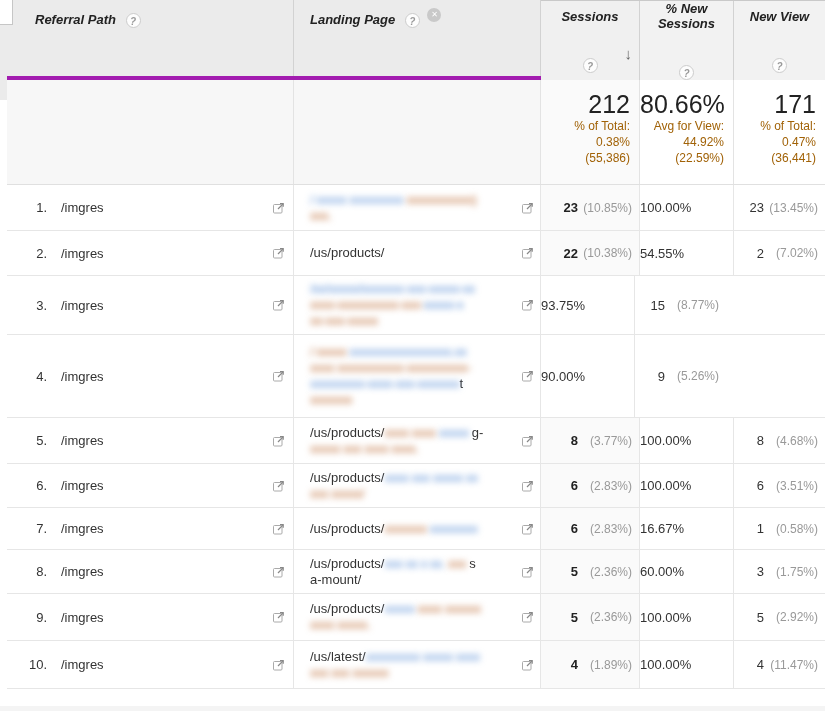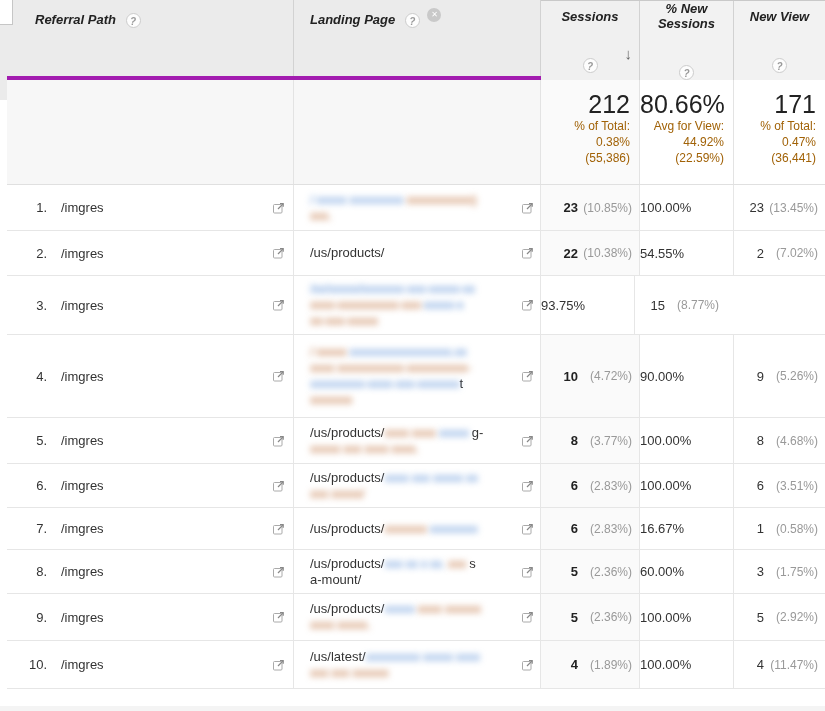--- a/index.html
+++ b/index.html
@@ -263,24 +263,20 @@
 xxxxxxxxx-xxxx-xxx-xxxxxxx</span><span class="seg ">t</span><span class="seg blur-orange">
 xxxxxxx</span></span>
       <span class="popout">
         <svg width="14" height="14" viewBox="0 0 14 14">
           <rect x="1.5" y="3.5" width="8.5" height="8.5" rx="1" fill="#fff" stroke="#aaa"></rect>
           <path d="M6 8 L11 2.8" stroke="#888" fill="none" stroke-width="1.2"></path>
           <path d="M8 2.5 h3.2 v3.2" stroke="#888" fill="none" stroke-width="1.2"></path>
         </svg>
       </span>
     </div>
-    <div class="td c-sess">
-      <span class="num">10</span>
-      <span class="pct">(4.72%)</span>
-    </div>
     <div class="td c-new">
       <span>90.00%</span>
     </div>
     <div class="td c-users">
       <span>9</span>
       <span class="pct">(5.26%)</span>
     </div>
   </div>
 
   <div class="tr">

